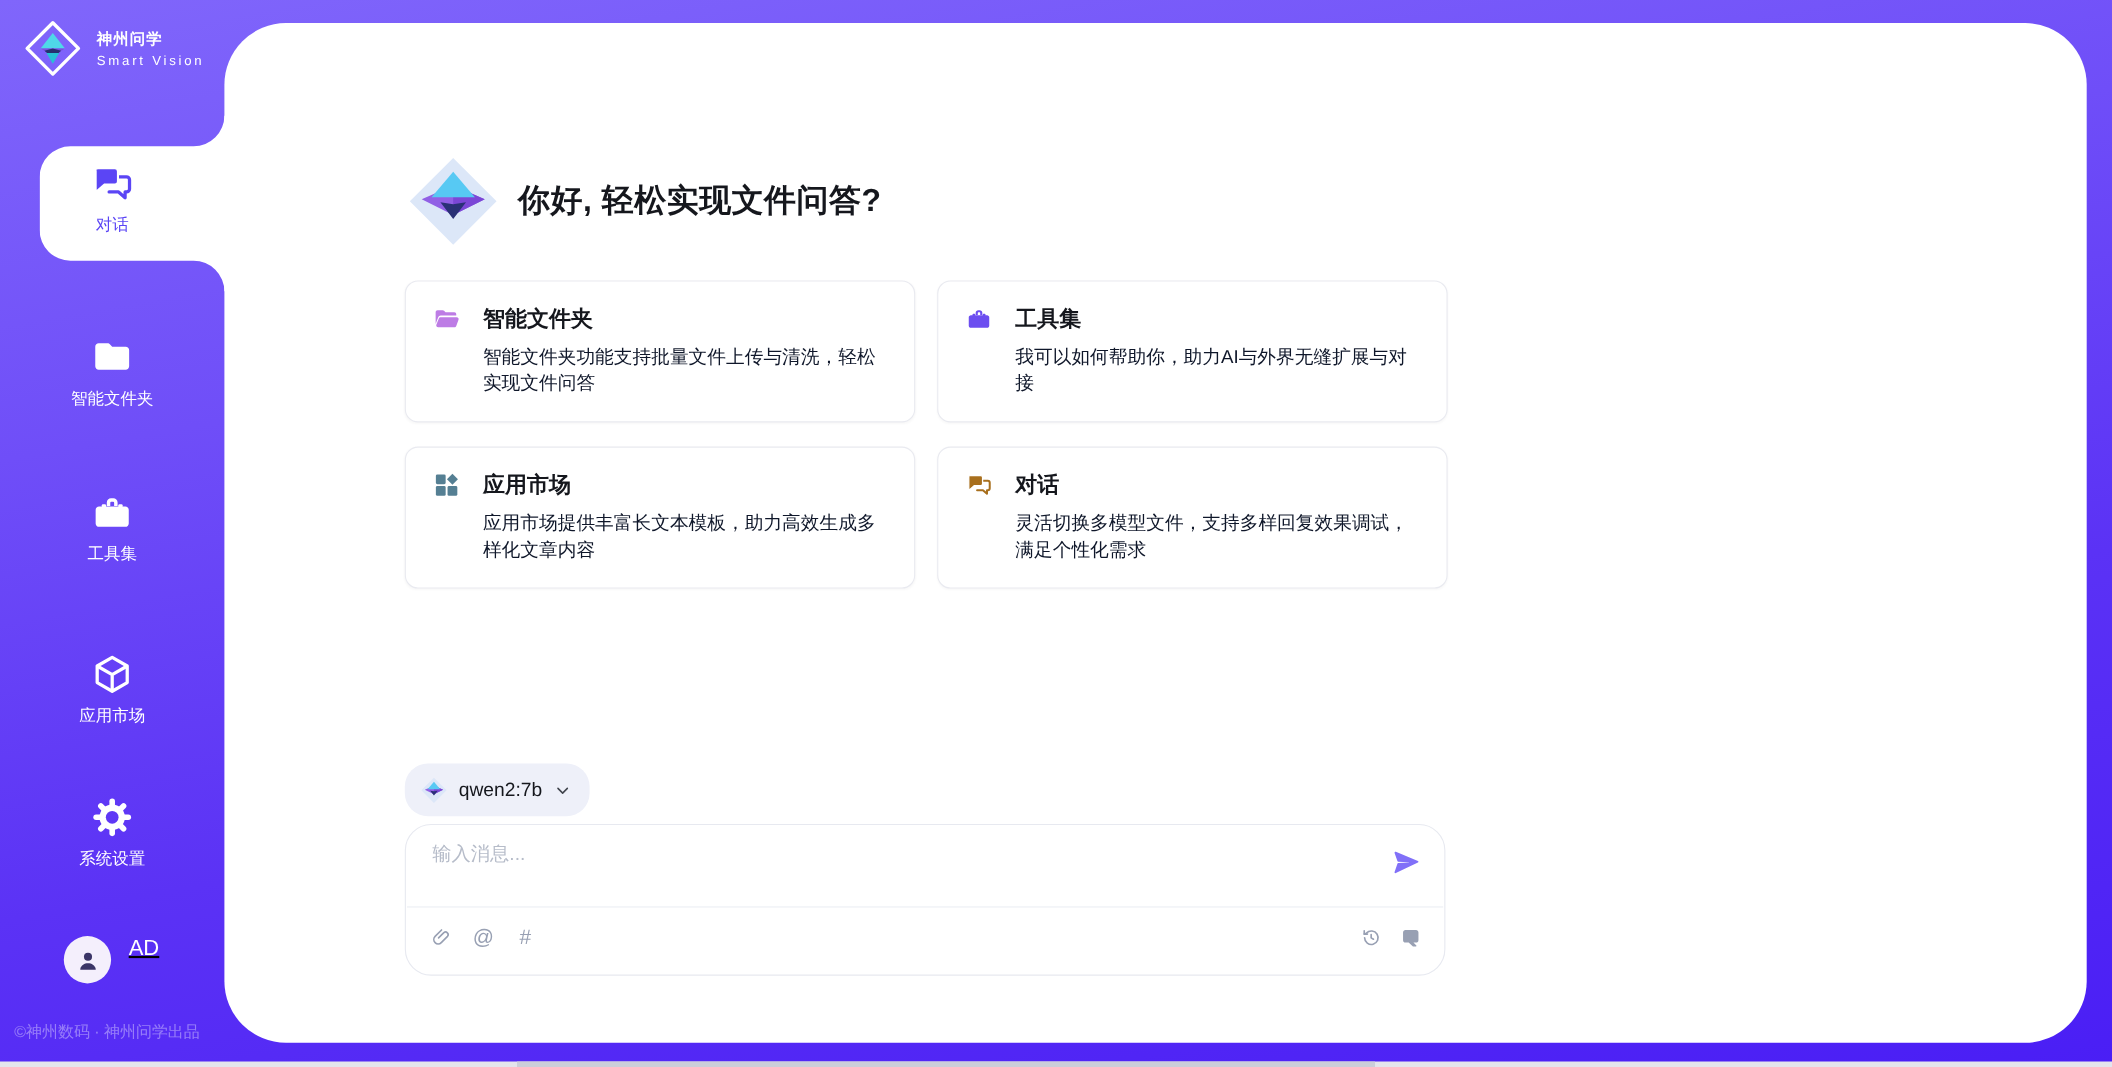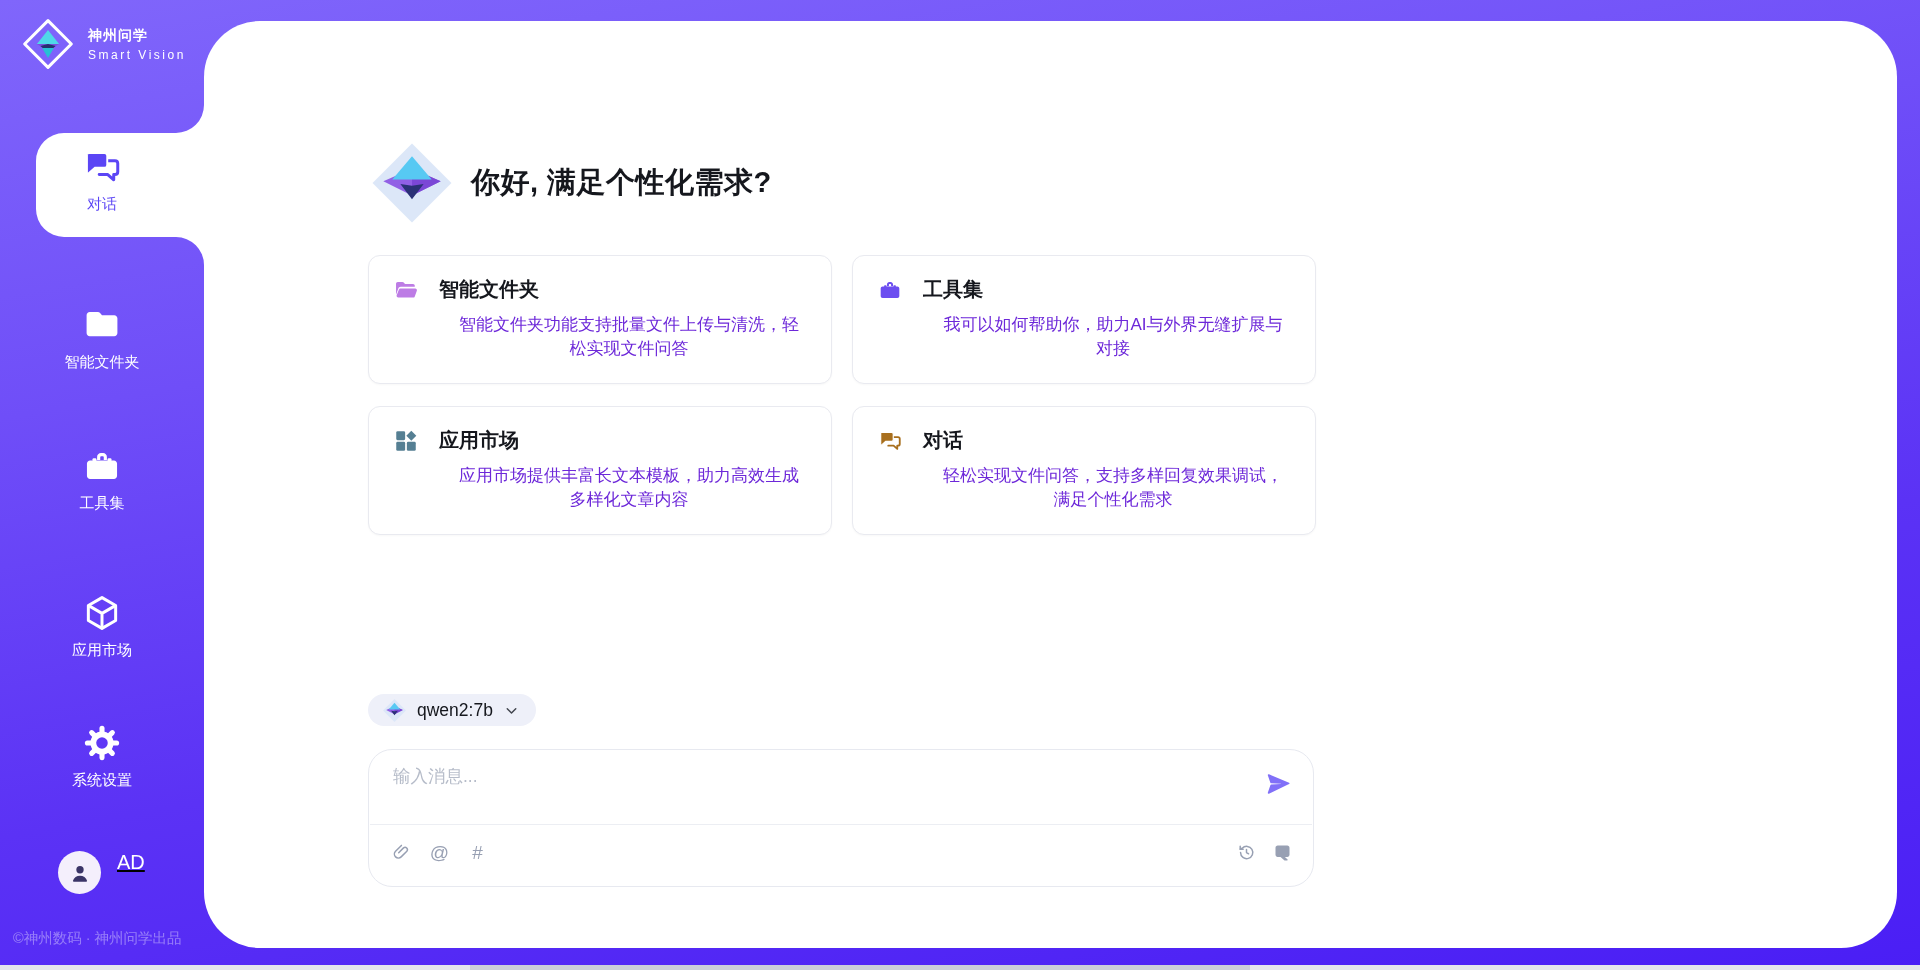--- a/index.html
+++ b/index.html
@@ -46,26 +46,26 @@
   .greet-title { font-size:29px; font-weight:700; color:#15171d; letter-spacing:0.5px; }
 
   
   .cards { position:absolute; left:368px; top:255px; width:948px;
            display:grid; grid-template-columns:1fr 1fr; column-gap:20px; row-gap:22px; }
   .card { height:129px; background:#fff; border:1.5px solid #e9eaf0; border-radius:12px;
           padding:20px 24px 0 24px; cursor:pointer; box-shadow:0 1px 2px rgba(16,24,40,0.03); }
   .card-head { display:flex; align-items:center; gap:20px; }
   .card-icon { width:26px; height:26px; flex:0 0 26px; }
   .card-title { font-size:20px; font-weight:700; color:#15171d; }
-  .card-desc { margin-left:58px; margin-top:10px; font-size:17px; line-height:24px; color:#6d28d9;text-align:center; }
+  .card-desc { margin-left:46px; margin-top:10px; font-size:17px; line-height:24px; color:#0f172a; }
   .c-folder { color:#bd7ce5; } .c-tool { color:#6c4ef0; }
   .c-grid { color:#557f93; } .c-chat { color:#a86f1d; }
 
   
-  .model-pill { position:absolute; left:368px; top:694px; height:32px; padding:0 16px 0 14px;
+  .model-pill { position:absolute; left:368px; top:694px; height:48px; padding:0 16px 0 14px;
                 display:inline-flex; align-items:center; gap:10px; background:#eef0f9;
                 border-radius:21px; cursor:pointer; }
   .pill-logo { width:25px; height:25px; }
   .model-name { font-size:17.5px; color:#15171d; }
   .chevron { width:17px; height:17px; color:#40444d; }
 
   
   .composer { position:absolute; left:368px; top:749px; width:946px; height:138px;
               border:1.5px solid #e7e9f0; border-radius:24px; background:#fff; }
   .composer textarea { position:absolute; left:24px; top:14px; width:850px; height:52px;
@@ -181,21 +181,21 @@
   <div class="copyright">©神州数码 · 神州问学出品</div>
 
   <div class="greet">
     <svg class="greet-logo" viewBox="0 0 48 48">
       <path d="M24 2 46 24 24 46 2 24Z" fill="#dce7f8"></path>
       <path d="M24 16 40 23 24 31 8 23Z" fill="#9160e5"></path>
       <path d="M24 16 40 23 24 31Z" fill="#7b47d6"></path>
       <path d="M24 9 35 22 13 22Z" fill="#57c9f3"></path>
       <path d="M24 25.5 30.5 24.5 24 33 17.5 24.5Z" fill="#2a3176"></path>
     </svg>
-    <div class="greet-title">你好, 满足个性化需求?</div>
+    <div class="greet-title">你好, 轻松实现文件问答?</div>
   </div>
 
   <div class="cards">
 
     <div class="card">
       <div class="card-head">
         <svg class="card-icon c-folder" viewBox="0 0 24 24">
           <g fill="currentColor">
             <path d="M2.8 6.2c0-.9.7-1.6 1.6-1.6h4.3c.5 0 .9.2 1.2.5l1.2 1.3h7.4c.9 0 1.6.7 1.6 1.6v1.1H7.1c-1 0-1.9.7-2.2 1.6l-2.1 5.6z"></path>
             <path d="M7 10.5h13.5c1.1 0 1.9 1.1 1.5 2.1l-1.9 5.3c-.2.7-.9 1.1-1.5 1.1H4.9c-1.1 0-1.9-1.1-1.5-2.1l2.1-5.3c.2-.7.8-1.1 1.5-1.1z"></path>
@@ -237,21 +237,21 @@
     </div>
 
     <div class="card">
       <div class="card-head">
         <svg class="card-icon c-chat" viewBox="0 0 24 24">
           <path d="M10.4 8.4h9c.9 0 1.6.7 1.6 1.6v4.7c0 .9-.7 1.6-1.6 1.6h-.7v3l-3.4-3h-4.9" fill="none" stroke="currentColor" stroke-width="1.7" stroke-linejoin="round" stroke-linecap="round"></path>
           <path d="M3 5.6C3 4.7 3.7 4 4.6 4h8.8c.9 0 1.6.7 1.6 1.6v5.2c0 .9-.7 1.6-1.6 1.6H8l-3.6 3.2c-.4.3-1 0-1-.5V5.6z" fill="currentColor" stroke="#ffffff" stroke-width="1.1"></path>
         </svg>
         <div class="card-title">对话</div>
       </div>
-      <div class="card-desc">轻松实现文件问答，支持多样回复效果调试，满足个性化需求</div>
+      <div class="card-desc">灵活切换多模型文件，支持多样回复效果调试，满足个性化需求</div>
     </div>
 
   </div>
 
   <div class="model-pill">
     <svg class="pill-logo" viewBox="0 0 48 48">
       <path d="M24 2 46 24 24 46 2 24Z" fill="#dce7f8"></path>
       <path d="M24 16 40 23 24 31 8 23Z" fill="#9160e5"></path>
       <path d="M24 16 40 23 24 31Z" fill="#7b47d6"></path>
       <path d="M24 9 35 22 13 22Z" fill="#57c9f3"></path>

